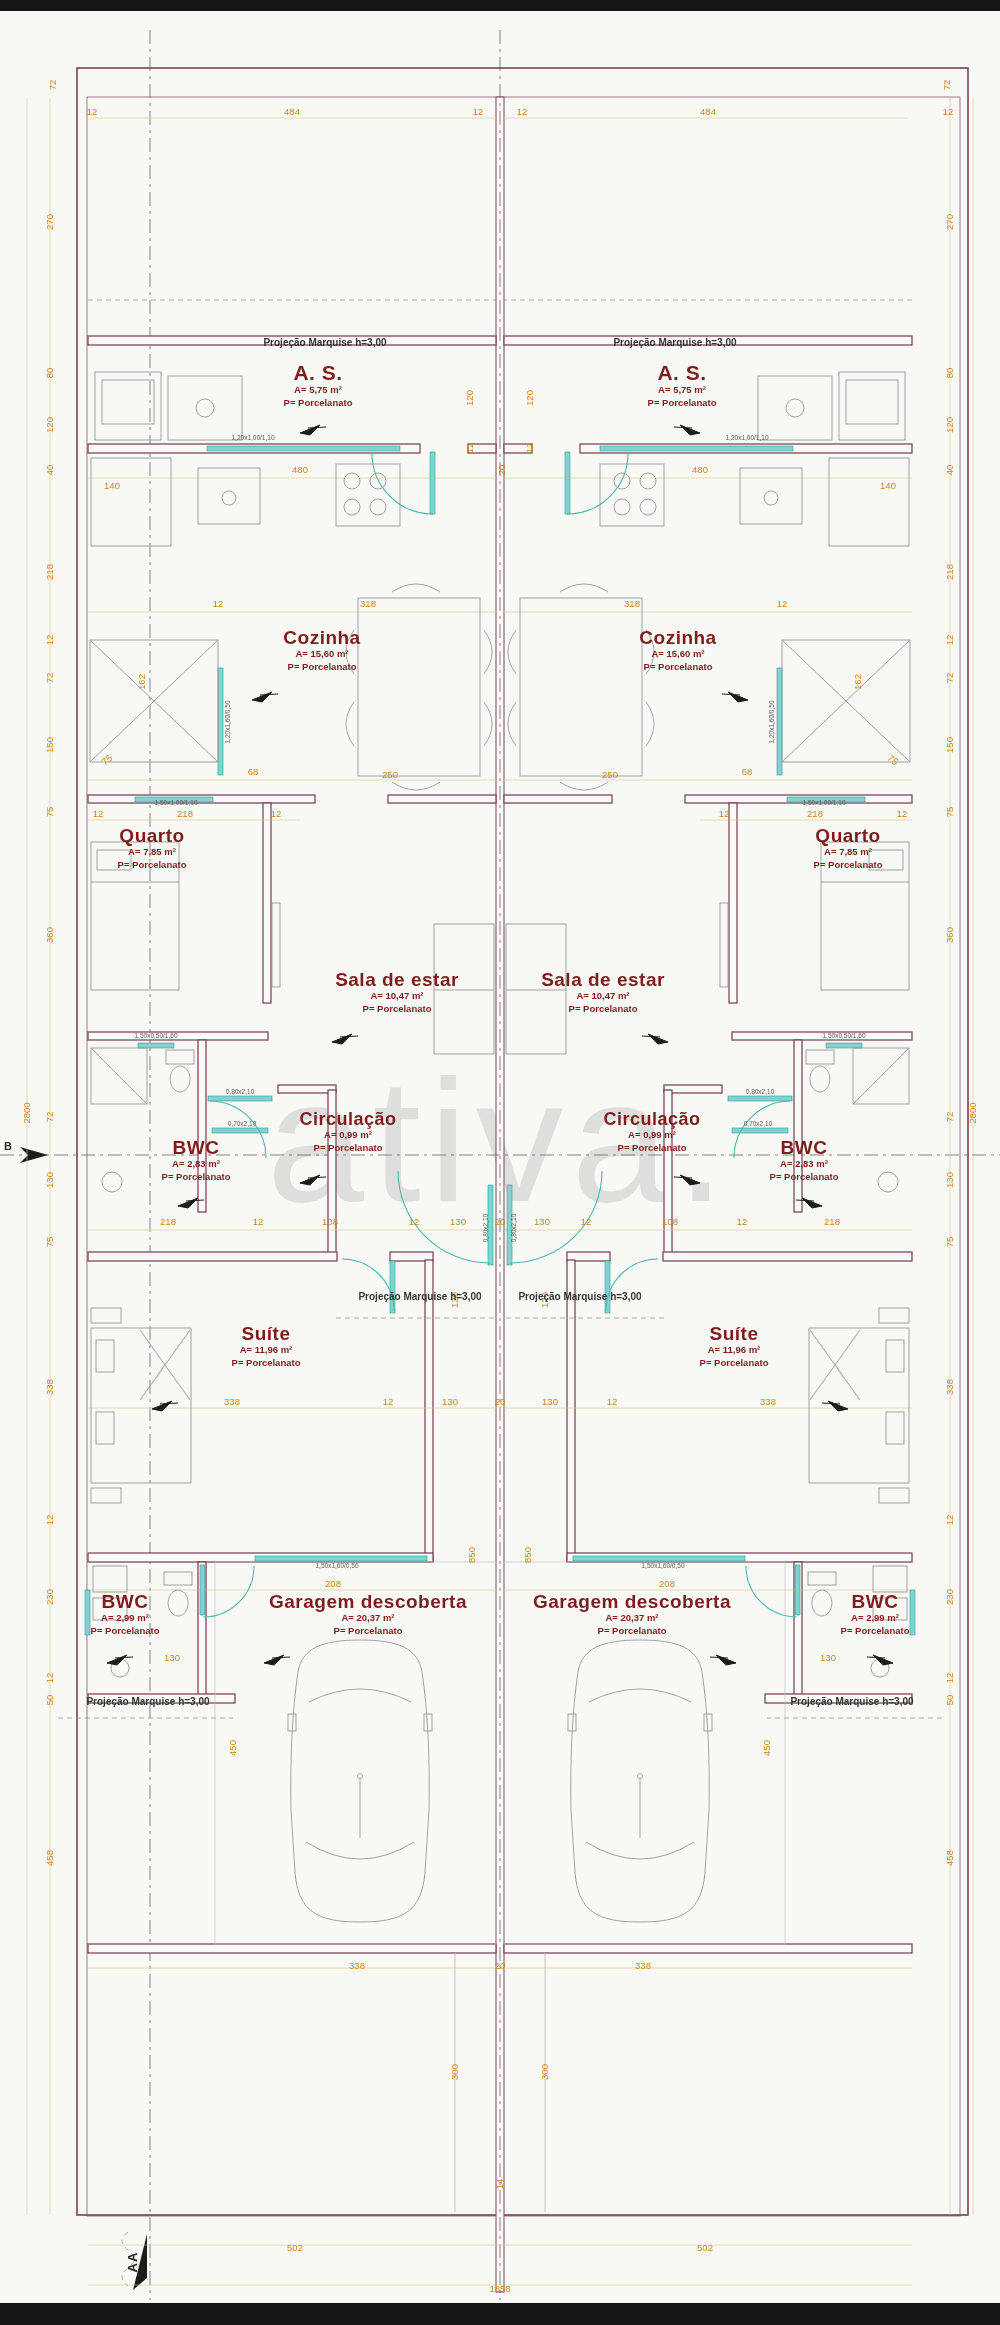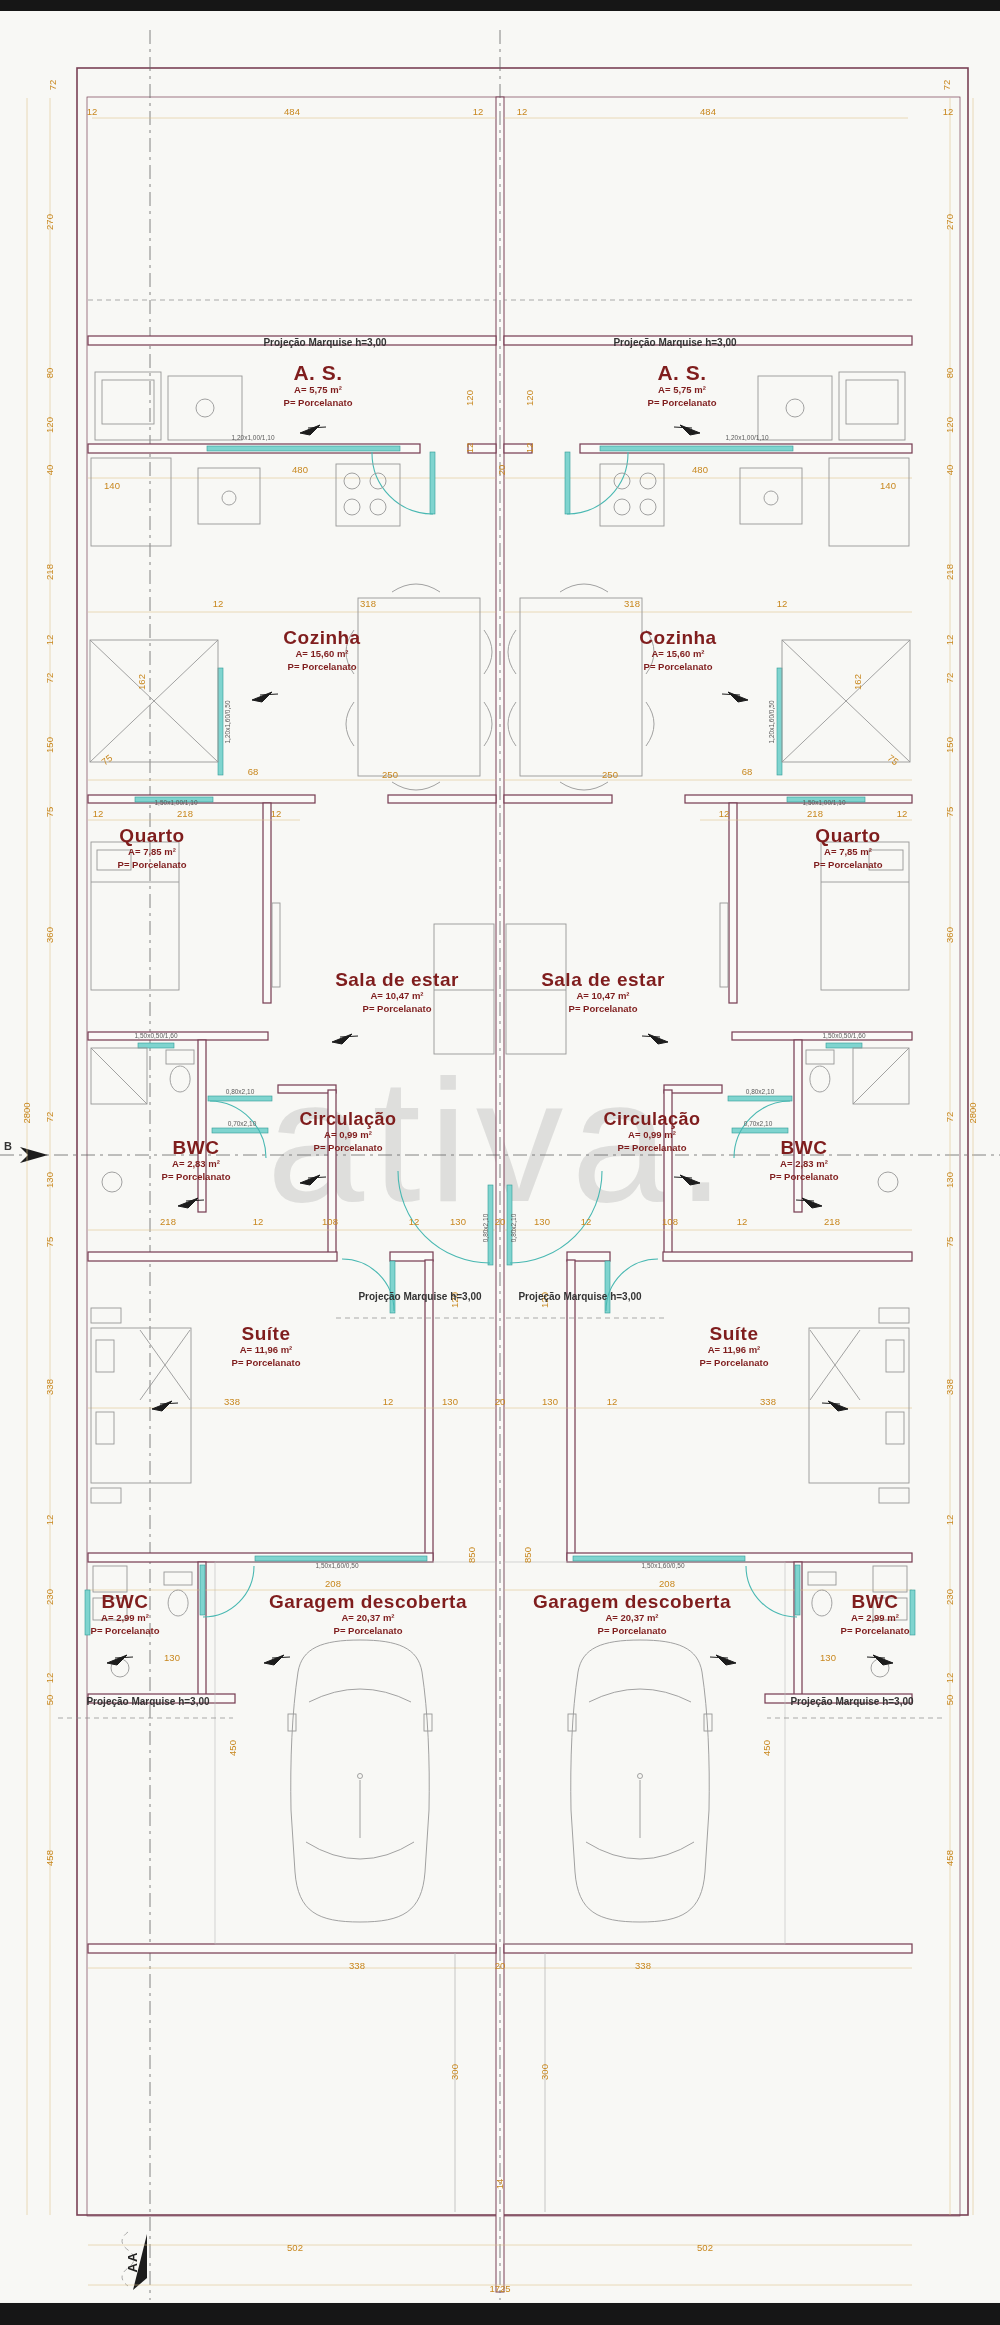--- a/index.html
+++ b/index.html
@@ -377,21 +377,21 @@
       <span class="dim v" style="left: 233px; top: 1748px;">450</span>
       <span class="dim v" style="left: 767px; top: 1748px;">450</span>
       <span class="dim" style="left: 357px; top: 1966px;">338</span>
       <span class="dim" style="left: 500px; top: 1966px;">20</span>
       <span class="dim" style="left: 643px; top: 1966px;">338</span>
       <span class="dim v" style="left: 455px; top: 2072px;">300</span>
       <span class="dim v" style="left: 545px; top: 2072px;">300</span>
       <span class="dim v" style="left: 500px; top: 2184px;">14</span>
       <span class="dim" style="left: 295px; top: 2248px;">502</span>
       <span class="dim" style="left: 705px; top: 2248px;">502</span>
-      <span class="dim" style="left: 500px; top: 2289px;">1725</span>
+      <span class="dim" style="left: 500px; top: 2289px;">1858</span>
       <span class="dim tiny" style="left: 253px; top: 438px;">1,20x1,00/1,10</span>
       <span class="dim tiny" style="left: 747px; top: 438px;">1,20x1,00/1,10</span>
       <span class="dim v tiny" style="left: 228px; top: 722px;">1,20x1,60/0,50</span>
       <span class="dim v tiny" style="left: 772px; top: 722px;">1,20x1,60/0,50</span>
       <span class="dim tiny" style="left: 176px; top: 803px;">1,50x1,00/1,10</span>
       <span class="dim tiny" style="left: 824px; top: 803px;">1,50x1,00/1,10</span>
       <span class="dim tiny" style="left: 156px; top: 1036px;">1,50x0,50/1,60</span>
       <span class="dim tiny" style="left: 844px; top: 1036px;">1,50x0,50/1,60</span>
       <span class="dim tiny" style="left: 240px; top: 1092px;">0,80x2,10</span>
       <span class="dim tiny" style="left: 760px; top: 1092px;">0,80x2,10</span>

